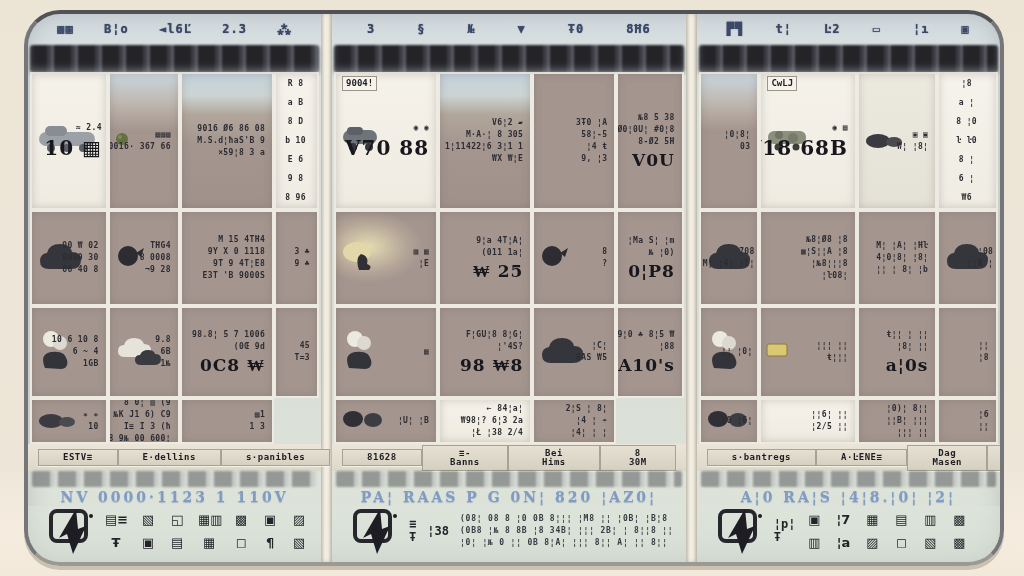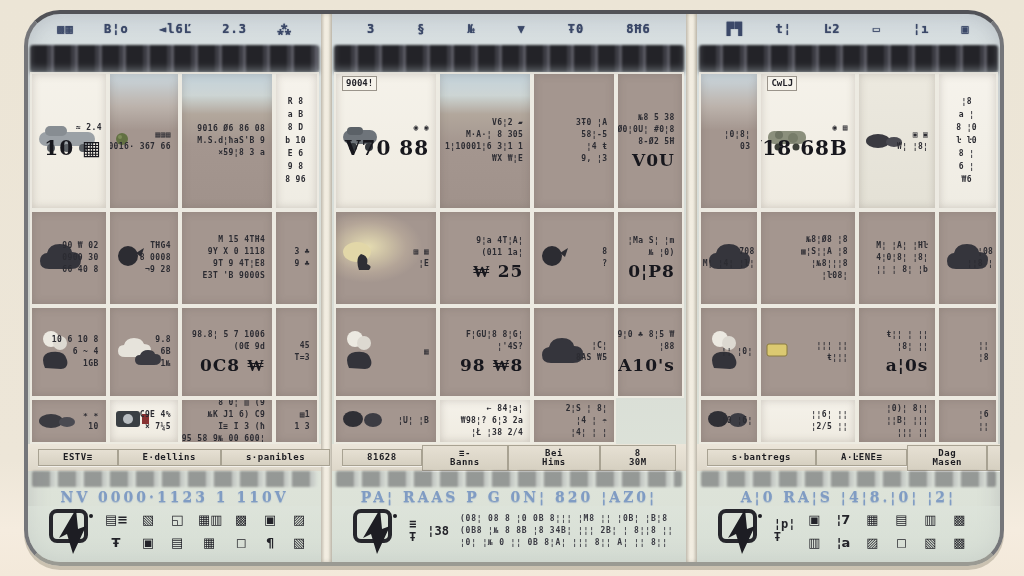--- a/index.html
+++ b/index.html
@@ -39,21 +39,21 @@
     background:#a5968e;box-shadow:inset 0 0 8px rgba(90,78,72,.25), 0 0 0 2px rgba(240,236,226,.85);}
   .cell--taupe1{background:linear-gradient(180deg,#c9d7df 0%,#bdb3ab 24%,#a5968e 42%,#a5968e 100%);}
   .cell--photo{background:linear-gradient(180deg,#c2d2dc 0%,#ccd5d4 16%,#b3a79b 30%,#a5968e 52%,#a1928a 100%);}
   .cell--photo2{background:radial-gradient(70px 46px at 32% 38%,#e6dcae 0%,#b4a496 55%,#a5968e 78%);}
   .cell--white{background:linear-gradient(180deg,#f5f2e9,#efebe0);}
   .cell--white2{background:linear-gradient(180deg,#ece9de,#e4e1d5);}
   .cell--strip{background:linear-gradient(180deg,#f6f3eb,#efece2);}
   .cicon{flex:0 0 auto;filter:blur(.6px);align-self:center;}
   .ctext{display:flex;flex-direction:column;align-items:flex-end;gap:2px;margin-left:auto;
     text-align:right;padding-right:2px;min-width:0;}
-  .cell--strip .ctext{align-items:center;margin:0 auto;gap:3px;}
+  .cell--strip .ctext{align-items:center;margin:0 auto;gap:9px;}
   .cline{font:700 8px/1.25 "DejaVu Sans Mono",monospace;color:#2c2c33;letter-spacing:.4px;
     filter:blur(.35px);white-space:nowrap;}
   .cbig{font:700 17px/1 "DejaVu Serif",serif;color:#17171d;letter-spacing:1px;margin-top:3px;
     filter:blur(.3px);white-space:nowrap;margin-left:32px;}
   .cell--white .cbig,.cell--white2 .cbig{font-size:20px;}
   .cap{position:absolute;top:2px;left:6px;background:#f6f3ea;border:1px solid #9a948a;
     padding:0 3px;font:700 9px/1.4 "DejaVu Sans Mono",monospace;color:#22222a;z-index:2;}
   
   .tabs{height:30px;display:flex;align-items:center;justify-content:space-around;
     background:linear-gradient(180deg,#ebe5d8,#ded8c9);padding:0 10px;}
@@ -210,31 +210,20 @@
             <div class="cell cell--taupe">
               <div class="cicon"><svg width="40" height="20" viewBox="0 0 40 20">
                   <ellipse cx="14" cy="12" rx="12" ry="7" fill="#3a3a41"></ellipse>
                   <ellipse cx="30" cy="13" rx="8" ry="5" fill="#4a4a52"></ellipse>
                 </svg></div>
               <div class="ctext">
                 <div class="cline">∗ ∗</div>
                 <div class="cline">10</div>
               </div>
             </div>
-            <div class="cell cell--white">
-              <div class="cicon"><svg width="36" height="22" viewBox="0 0 36 22">
-                  <rect x="1" y="3" width="24" height="16" rx="3" fill="#3a3f45"></rect>
-                  <circle cx="13" cy="11" r="5" fill="#b9bec2"></circle>
-                  <rect x="27" y="6" width="7" height="10" fill="#8d2f2f"></rect>
-                </svg></div>
-              <div class="ctext">
-                <div class="cline">C9E 4%</div>
-                <div class="cline">× 7¼5</div>
-              </div>
-            </div>
             <div class="cell cell--taupe">
               <div class="ctext">
                 <div class="cline">8 0¦ ▥ (9</div>
                 <div class="cline">№K J1 6) C9</div>
                 <div class="cline">I≡ I 3 (ħ</div>
                 <div class="cline">95 58 9№ 00 600¦</div>
               </div>
             </div>
             <div class="cell cell--taupe">
               <div class="ctext">
@@ -296,21 +285,21 @@
                 </svg></div>
               <div class="ctext">
                 <div class="cline">◉ ◉</div>
                 <div class="cbig">V70 88</div>
               </div>
             </div>
             <div class="cell cell--photo">
               <div class="ctext">
                 <div class="cline">V6¦2 ▰</div>
                 <div class="cline">M·A·¦ 8 305</div>
-                <div class="cline">1¦10001¦6 3¦1 1</div>
+                <div class="cline">1¦11422¦6 3¦1 1</div>
                 <div class="cline">₩X ₩¦E</div>
               </div>
             </div>
             <div class="cell cell--taupe">
               <div class="ctext">
                 <div class="cline">3Ŧ0 ¦A</div>
                 <div class="cline">58¦-5</div>
                 <div class="cline">¦4 ŧ</div>
                 <div class="cline">9, ¦3</div>
               </div>

